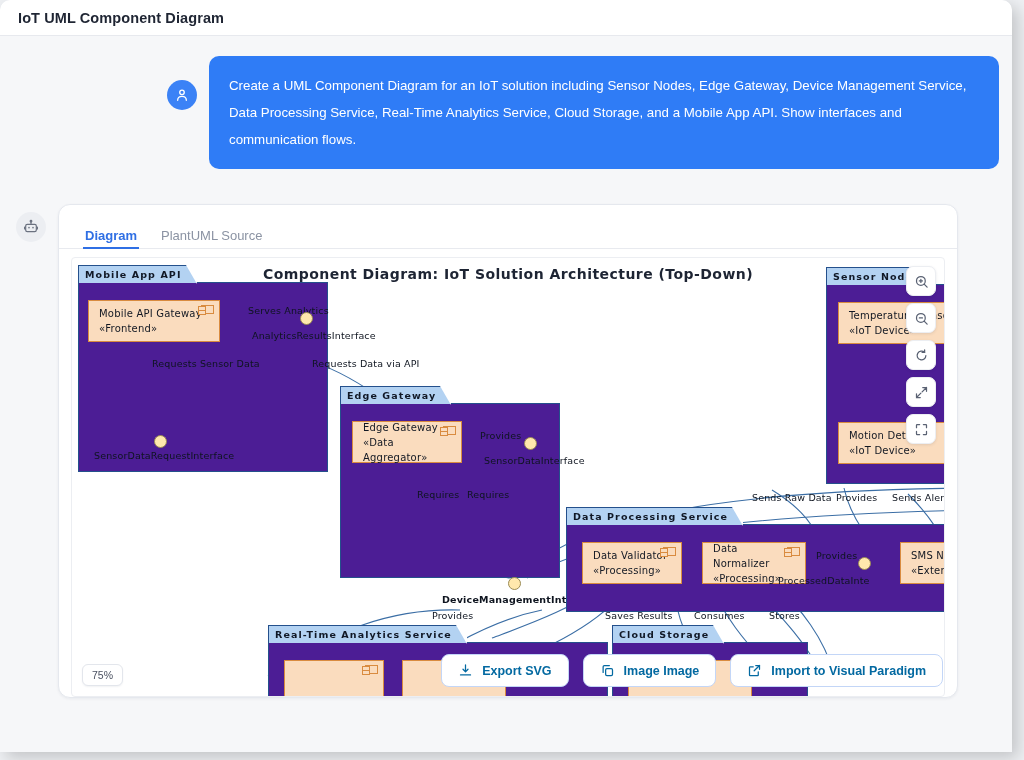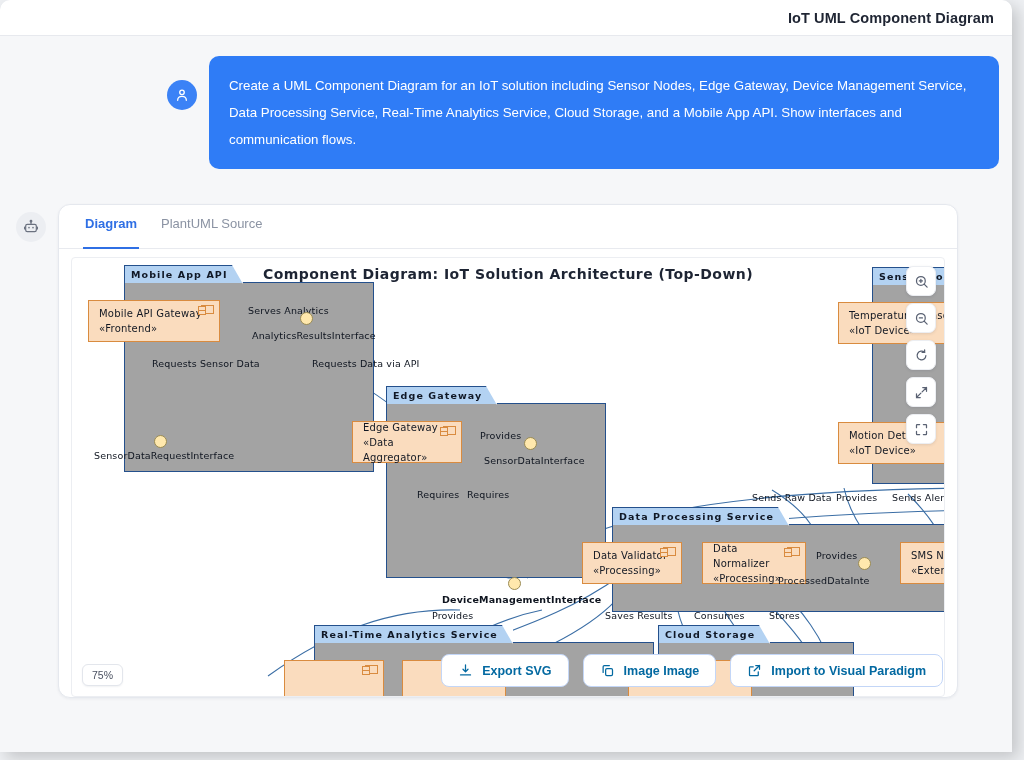--- a/index.html
+++ b/index.html
@@ -26,21 +26,20 @@
     box-shadow: 6px 6px 16px rgba(0,0,0,.18);
     overflow: hidden;
   }
   .titlebar {
     height: 36px;
     background: #ffffff;
     border-bottom: 1px solid #e7e9ee;
     display: flex; align-items: center;
     padding: 0 18px;
     border-radius: 10px 10px 0 0;
-    justify-content: flex-end;
   }
   .titlebar .title {
     font-size: 14.5px; font-weight: bold; color: #1f2533;
     letter-spacing: .1px;
   }
 
   .body-area {
     position: relative;
     height: 716px;
     background: #f6f7f9;
@@ -99,21 +98,21 @@
   
   .tabs {
     display: flex; align-items: flex-end;
     gap: 20px;
     padding: 12px 24px 0 24px;
     border-bottom: 1px solid #e8eaef;
     height: 44px;
   }
   .tab {
     font-size: 13px;
-    padding: 0 2px 16px 2px;
+    padding: 0 2px 4px 2px;
     color: #8b93a3;
     cursor: pointer;
     border-bottom: 2px solid transparent;
     position: relative; top: 1px;
   }
   .tab.active {
     color: #2f6fe4;
     font-weight: bold;
     border-bottom-color: #2f6fe4;
   }
@@ -139,23 +138,22 @@
   }
   .stage {
     position: absolute;
     left: 0; top: 0;
     width: 900px; height: 440px;
   }
 
   
   .pkg {
     position: absolute;
-    background: #a3a3a3;
+    background: #4c1d95;
     border: 1px solid #24508c;
-    margin-left: 46px;
   }
   .pkg-tab {
     position: absolute;
     left: -1px; top: -18px;
     height: 18px;
     background: #b3d2f2;
     border: 1px solid #24508c;
     border-bottom: none;
     padding: 0 14px 0 6px;
     display: flex; align-items: center;

